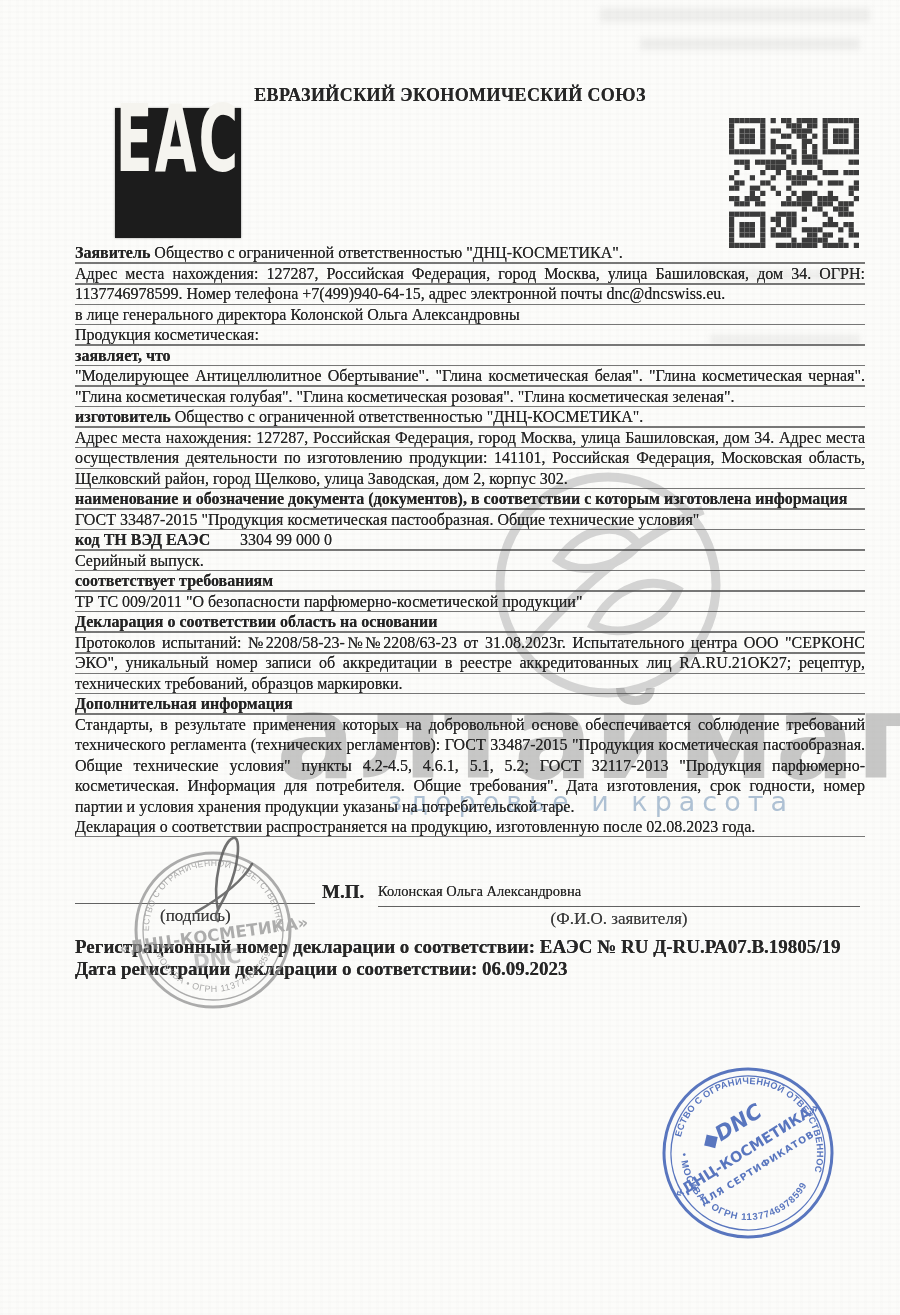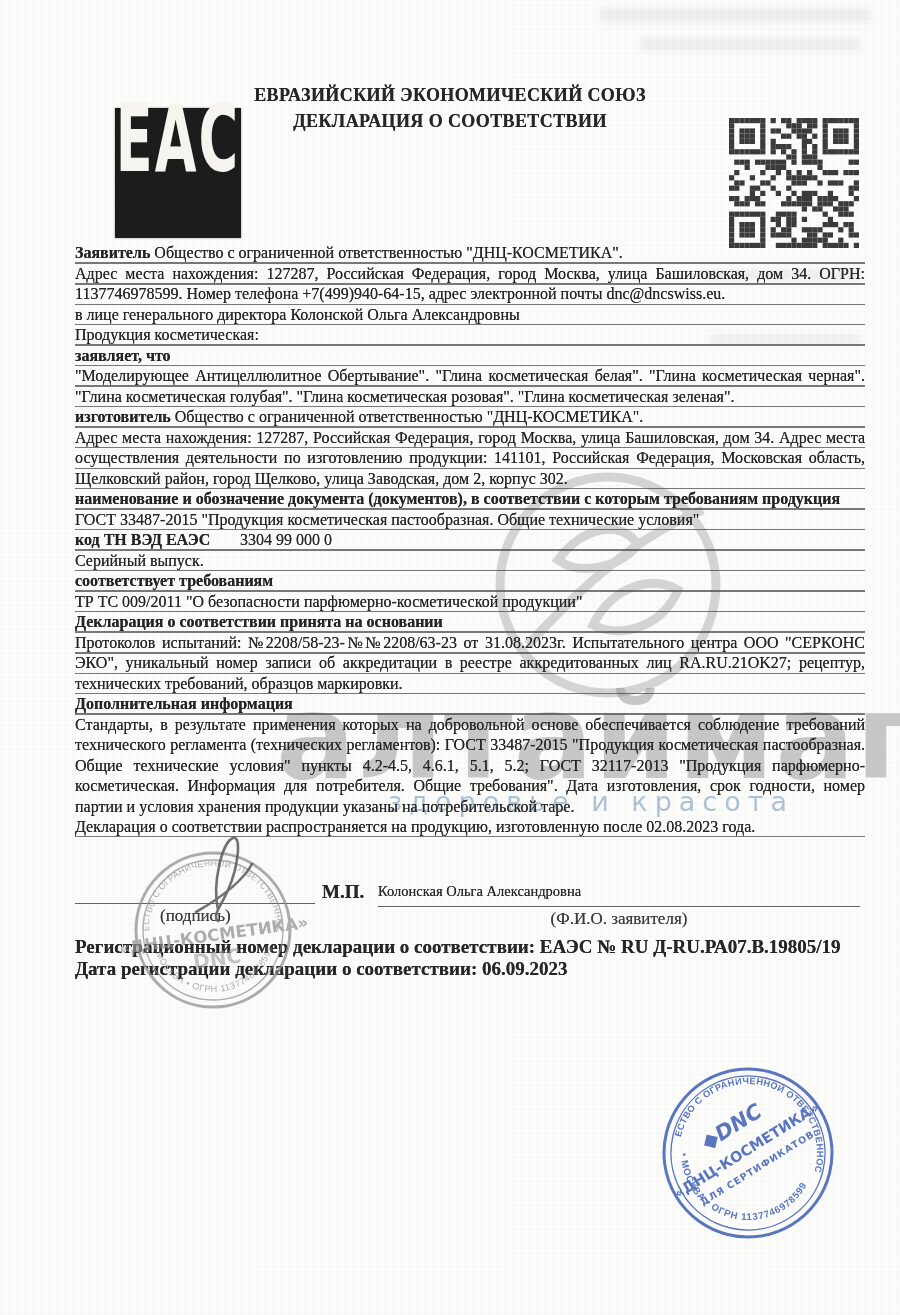--- a/index.html
+++ b/index.html
@@ -48,21 +48,20 @@
   <div class="smudge" style="left:600px;top:8px;width:270px;height:14px;"></div>
   <div class="smudge" style="left:640px;top:38px;width:220px;height:12px;"></div>
   <div class="smudge" style="left:700px;top:270px;width:160px;height:10px;"></div>
   <div class="smudge" style="left:710px;top:335px;width:150px;height:9px;"></div>
 
   <div class="eac-logo">
     <span>ЕАС</span>
   </div>
   <div class="title">
     <div>ЕВРАЗИЙСКИЙ ЭКОНОМИЧЕСКИЙ СОЮЗ</div>
-    <div>ДЕКЛАРАЦИЯ О СООТВЕТСТВИИ</div>
   </div>
   <svg class="qr" viewBox="0 0 125 125">
     <g fill="#3b3b3b">
         <rect x="0" y="0" width="5" height="5"></rect>
         <rect x="5" y="0" width="5" height="5"></rect>
         <rect x="10" y="0" width="5" height="5"></rect>
         <rect x="15" y="0" width="5" height="5"></rect>
         <rect x="20" y="0" width="5" height="5"></rect>
         <rect x="25" y="0" width="5" height="5"></rect>
         <rect x="30" y="0" width="5" height="5"></rect>
@@ -388,27 +387,27 @@
 
   <div class="doc-body">
       <p class="line ruled"><span class="b">Заявитель </span><span>Общество с ограниченной ответственностью "ДНЦ-КОСМЕТИКА".</span></p>
       <p class="line ruled justify"><span>Адрес места нахождения: 127287, Российская Федерация, город Москва, улица Башиловская, дом 34.  ОГРН: 1137746978599. Номер телефона +7(499)940-64-15, адрес электронной почты dnc@dncswiss.eu.</span></p>
       <p class="line ruled"><span>в лице генерального директора Колонской Ольга Александровны</span></p>
       <p class="line ruled"><span>Продукция косметическая:</span></p>
       <p class="line ruled"><span class="b">заявляет, что</span></p>
       <p class="line ruled justify"><span>"Моделирующее Антицеллюлитное Обертывание". "Глина косметическая белая". "Глина косметическая черная". "Глина косметическая голубая". "Глина косметическая розовая". "Глина косметическая зеленая".</span></p>
       <p class="line ruled"><span class="b">изготовитель </span><span>Общество с ограниченной ответственностью "ДНЦ-КОСМЕТИКА".</span></p>
       <p class="line ruled justify"><span>Адрес места нахождения: 127287, Российская Федерация, город Москва, улица Башиловская, дом 34. Адрес места осуществления деятельности по изготовлению продукции: 141101, Российская Федерация, Московская область, Щелковский район, город Щелково, улица Заводская, дом 2, корпус 302.</span></p>
-      <p class="line ruled"><span class="b">наименование и обозначение документа (документов), в соответствии с которым требованиям продукция</span></p>
+      <p class="line ruled"><span class="b">наименование и обозначение документа (документов), в соответствии с которым изготовлена информация</span></p>
       <p class="line ruled"><span>ГОСТ 33487-2015 "Продукция косметическая пастообразная. Общие технические условия"</span></p>
       <p class="line ruled"><span class="b" style="display: inline-block; width: 165px;">код ТН ВЭД ЕАЭС</span><span>3304 99 000 0</span></p>
       <p class="line ruled"><span>Серийный выпуск.</span></p>
       <p class="line ruled"><span class="b">соответствует требованиям</span></p>
       <p class="line ruled"><span>ТР ТС 009/2011 "О безопасности парфюмерно-косметической продукции"</span></p>
-      <p class="line ruled"><span class="b">Декларация о соответствии принята на основании</span></p>
+      <p class="line ruled"><span class="b">Декларация о соответствии область на основании</span></p>
       <p class="line ruled justify"><span>Протоколов испытаний: №2208/58-23-№№2208/63-23 от 31.08.2023г. Испытательного центра ООО "СЕРКОНС ЭКО", уникальный номер записи об аккредитации в реестре аккредитованных лиц RA.RU.21OK27; рецептур, технических требований, образцов маркировки.</span></p>
       <p class="line ruled"><span class="b">Дополнительная информация</span></p>
       <p class="line justify"><span>Стандарты, в результате применения которых на добровольной основе обеспечивается соблюдение требований технического регламента (технических регламентов): ГОСТ 33487-2015 "Продукция косметическая пастообразная. Общие технические условия" пункты 4.2-4.5, 4.6.1, 5.1, 5.2; ГОСТ 32117-2013 "Продукция парфюмерно-косметическая. Информация для потребителя. Общие требования". Дата изготовления, срок годности, номер партии и условия хранения продукции указаны на потребительской таре.</span></p>
       <p class="line ruled"><span>Декларация о соответствии распространяется на продукцию, изготовленную после 02.08.2023 года.</span></p>
     </div>
 
   <div class="abs sigline" style="left:75px;top:903px;width:240px;"></div>
   <div class="abs smalltxt" style="left:160px;top:906px;">(подпись)</div>
   <div class="abs boldline" style="left:322px;top:881px;">М.П.</div>
   <div class="abs" style="left:378px;top:883px;width:482px;text-align:left;font-size:14.5px;text-shadow:0 0 .5px rgba(45,45,45,.8);">Колонская Ольга Александровна</div>

